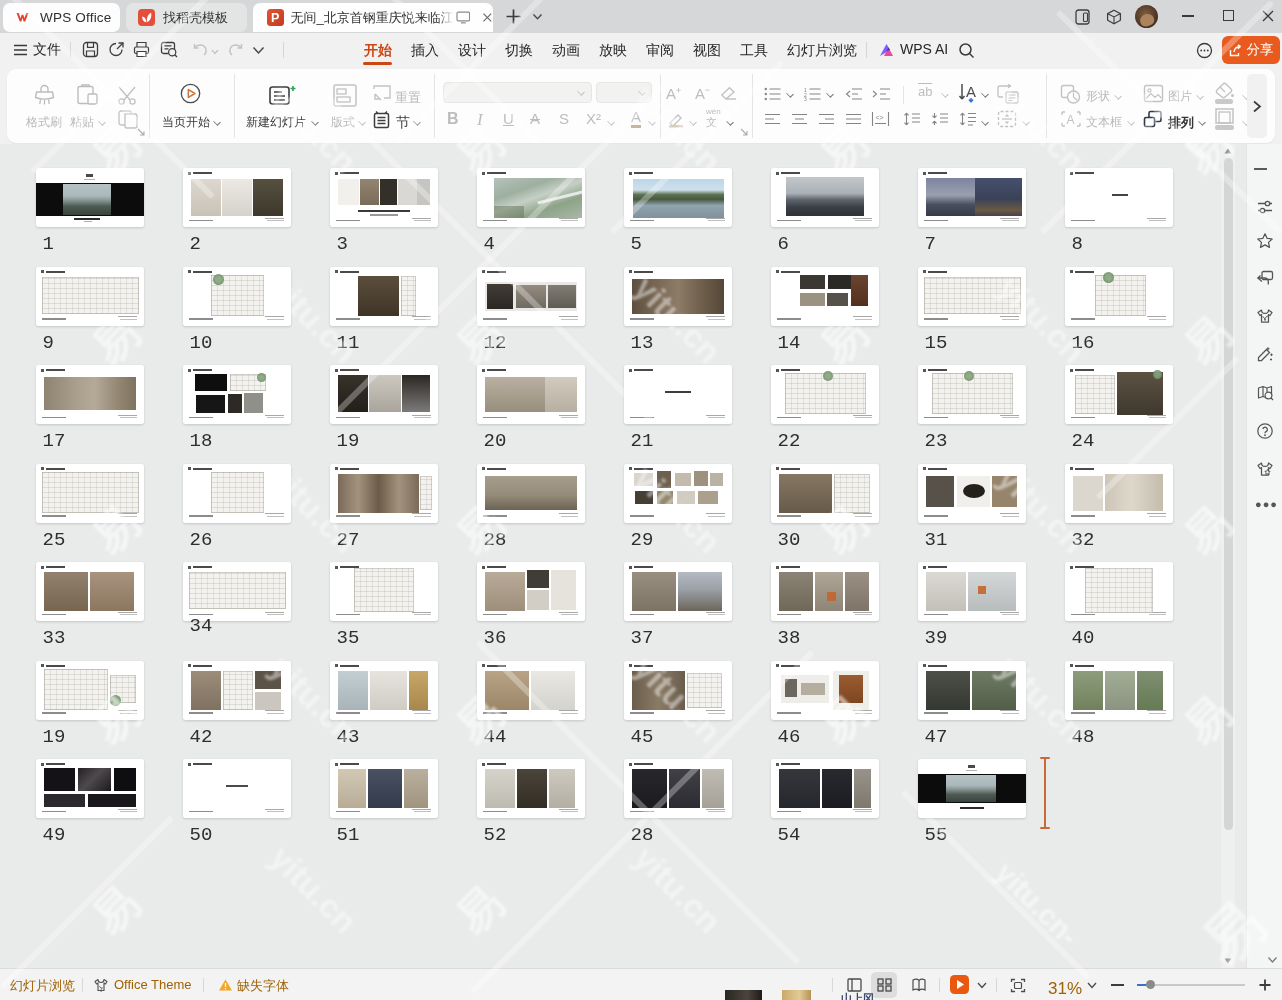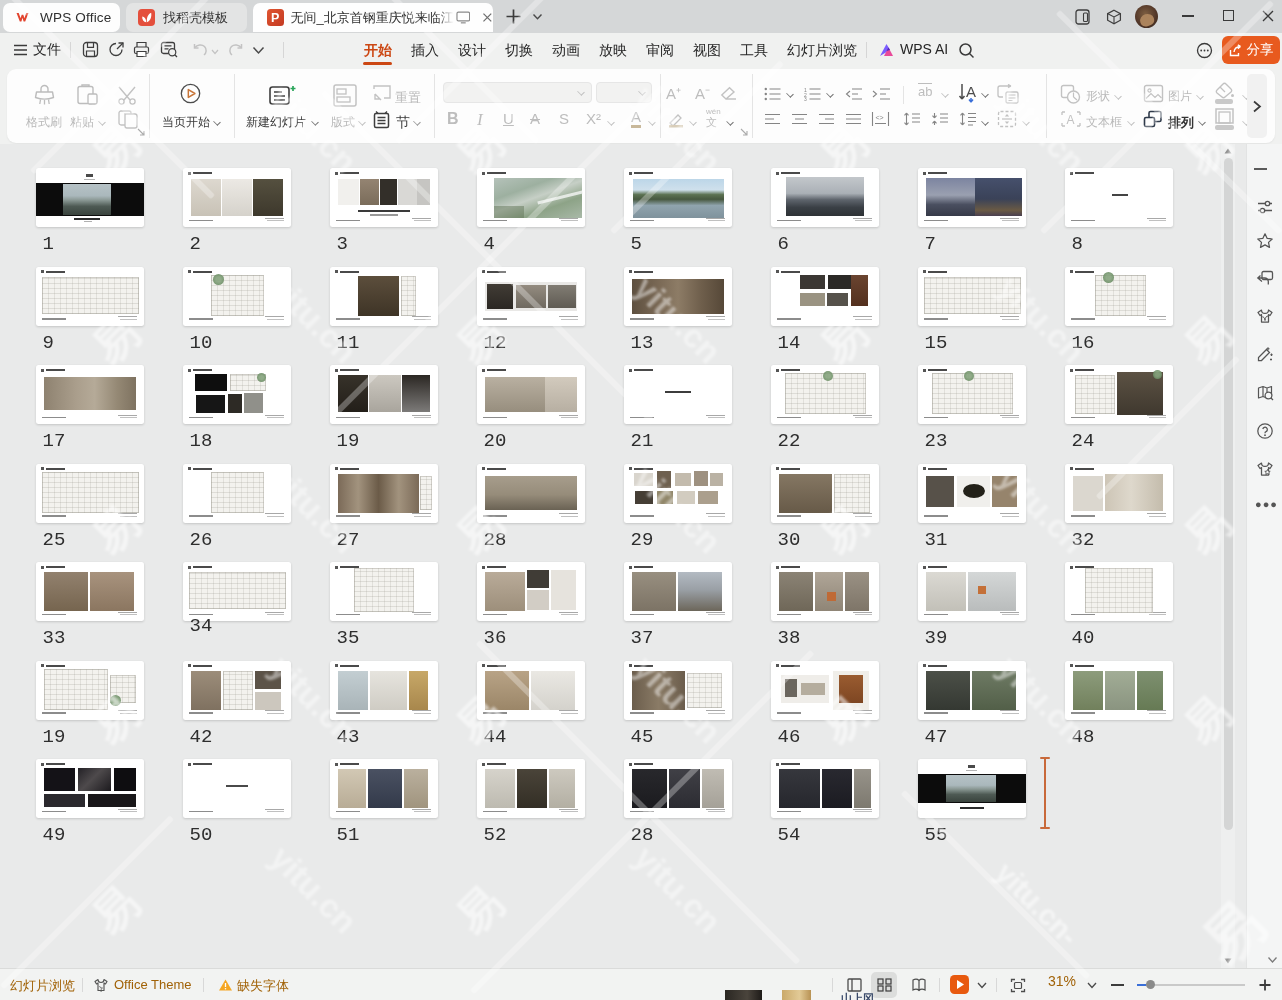--- a/index.html
+++ b/index.html
@@ -1076,21 +1076,21 @@
       </svg>
     </div>
  <svg class="abs" style="left:977px;top:13px" width="10" height="7" viewBox="0 0 10 7">
       <path d="M1 1 L5 5.5 L9 1" fill="none" stroke="#4a4a4a" stroke-width="1.3"></path>
     </svg>
  <div class="sdiv" style="left:996px"></div>
  <svg class="abs" style="left:1010px;top:9px" width="16" height="15" viewBox="0 0 16 15">
       <path d="M1.5 4 V1.5 H5 M11 1.5 h3.5 V4 M14.5 11 v2.5 H11 M5 13.5 H1.5 V11" fill="none" stroke="#4c4c4c" stroke-width="1.3"></path>
       <rect x="4.5" y="4.5" width="7" height="6" rx="1" fill="none" stroke="#4c4c4c" stroke-width="1.2"></rect>
     </svg>
- <span class="st" style="left:1048px;top:4px;font-size:14px">31%</span>
+ <span class="st" style="left:1048px;top:10px;font-size:17px">31%</span>
  <svg class="abs" style="left:1087px;top:13px" width="10" height="7" viewBox="0 0 10 7">
       <path d="M1 1 L5 5.5 L9 1" fill="none" stroke="#4a4a4a" stroke-width="1.3"></path>
     </svg>
  <div class="abs" style="left:1111px;top:14.5px;width:13px;height:2.2px;background:#3c3c3c"></div>
  <div class="abs" style="left:1137px;top:15px;width:108px;height:1.6px;background:#c9c9c9"></div>
  <div class="abs" style="left:1137px;top:14.6px;width:9px;height:2.4px;background:#3a6fd8"></div>
  <div class="abs" style="left:1146px;top:11px;width:9px;height:9px;border-radius:50%;background:#8a8a8a"></div>
  <svg class="abs" style="left:1258px;top:9px" width="14" height="14" viewBox="0 0 14 14">
       <path d="M7 1.5 V12.5 M1.5 7 H12.5" stroke="#3c3c3c" stroke-width="1.8"></path>
     </svg>

